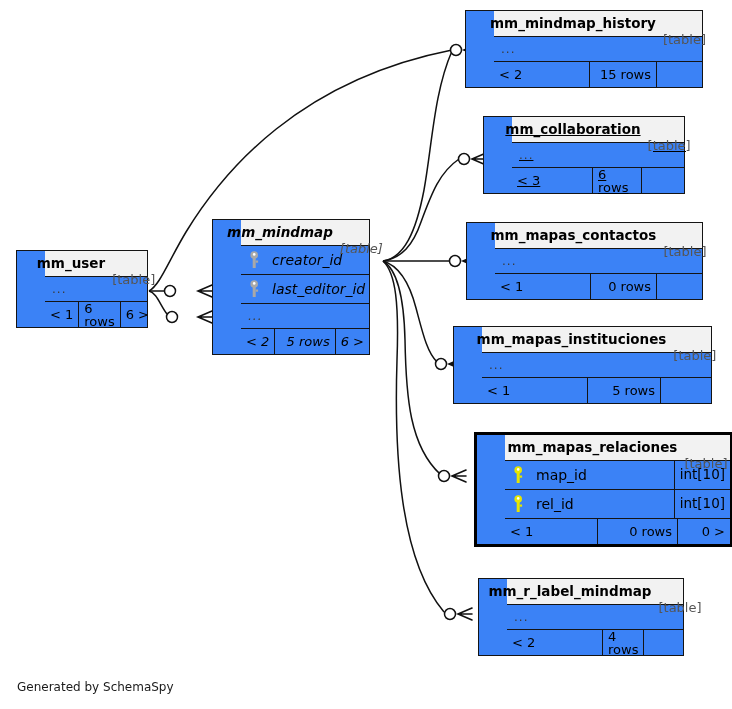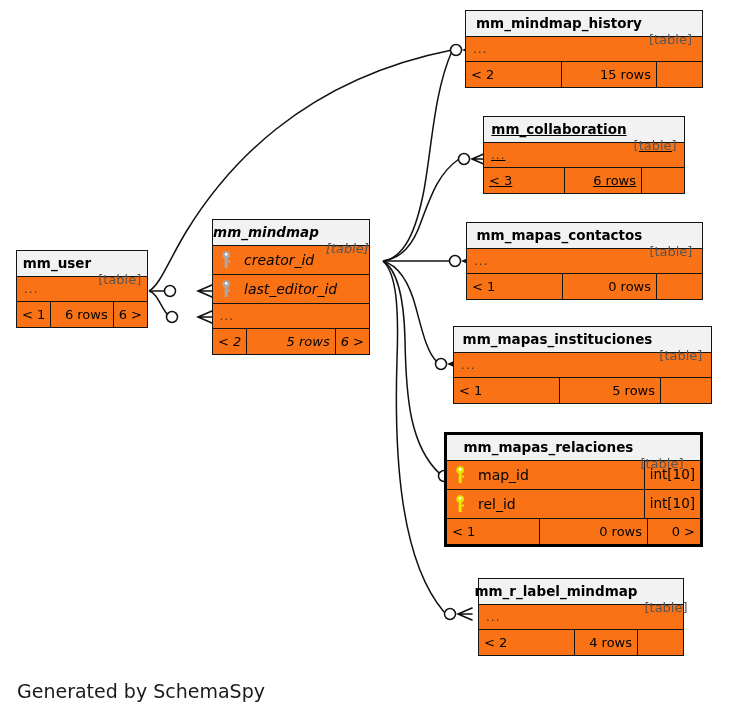--- a/index.html
+++ b/index.html
@@ -8,23 +8,24 @@
     font-family:"DejaVu Sans","Liberation Sans",sans-serif;
     color:#000000;
   }
   #diagram{position:absolute;inset:0;}
   #edges{position:absolute;left:0;top:0;width:732px;height:709px;pointer-events:none;}
 
   .table-box{
     position:absolute;
     box-sizing:border-box;
     border:1px solid #141414;
-    background:#f97316;
+    background:#3b82f6;
     font-size:13.5px;
     line-height:1;
+    padding-left:28px;
   }
   .table-box.focus{border:3px solid #000000;}
 
   .tbl-header{
     background:#f2f2f2;
     border-bottom:1px solid #141414;
     height:26px;
     display:flex;
     align-items:center;
     justify-content:center;
@@ -70,21 +71,21 @@
     display:flex;align-items:center;
     box-sizing:border-box;
     padding:0 5px;
   }
   .ft-left{flex:0 0 auto;justify-content:flex-start;}
   .ft-mid{flex:1 1 auto;justify-content:flex-end;border-left:1px solid #141414;border-right:1px solid #141414;}
   .ft-right{flex:0 0 auto;justify-content:flex-end;}
 
   .credit{
     position:absolute;
-    font-size:19px;
+    font-size:12px;
     color:#1a1a1a;
     white-space:nowrap;
   }
 </style>
 </head>
 <body>
 
 <div id="diagram">
 
   <svg id="edges" viewBox="0 0 732 709" width="732" height="709" xmlns="http://www.w3.org/2000/svg">
@@ -237,21 +238,21 @@
       <span class="tbl-tag">[table]</span>
     </div>
     <div class="tbl-row dots">...</div>
     <div class="tbl-footer">
       <div class="ft-left" style="width:105px">&lt; 1</div>
       <div class="ft-mid">5 rows</div>
       <div class="ft-right" style="width:50px"></div>
     </div>
   </div>
 
-  <div class="table-box focus" style="left:444px;top:432px;width:259px;">
+  <div class="table-box focus" style="left:474px;top:432px;width:259px;">
     <div class="tbl-header">
       <span class="tbl-name">mm_mapas_relaciones</span>
       <span class="tbl-tag">[table]</span>
     </div>
 
     <div class="tbl-row">
       <span class="keycell">
         <svg class="key" width="11" height="18" viewBox="0 0 11 18" xmlns="http://www.w3.org/2000/svg">
           <circle cx="5.2" cy="4" r="3.8" fill="#e6e600"></circle>
           <circle cx="5.2" cy="3.4" r="1.3" fill="#ffffff"></circle>

